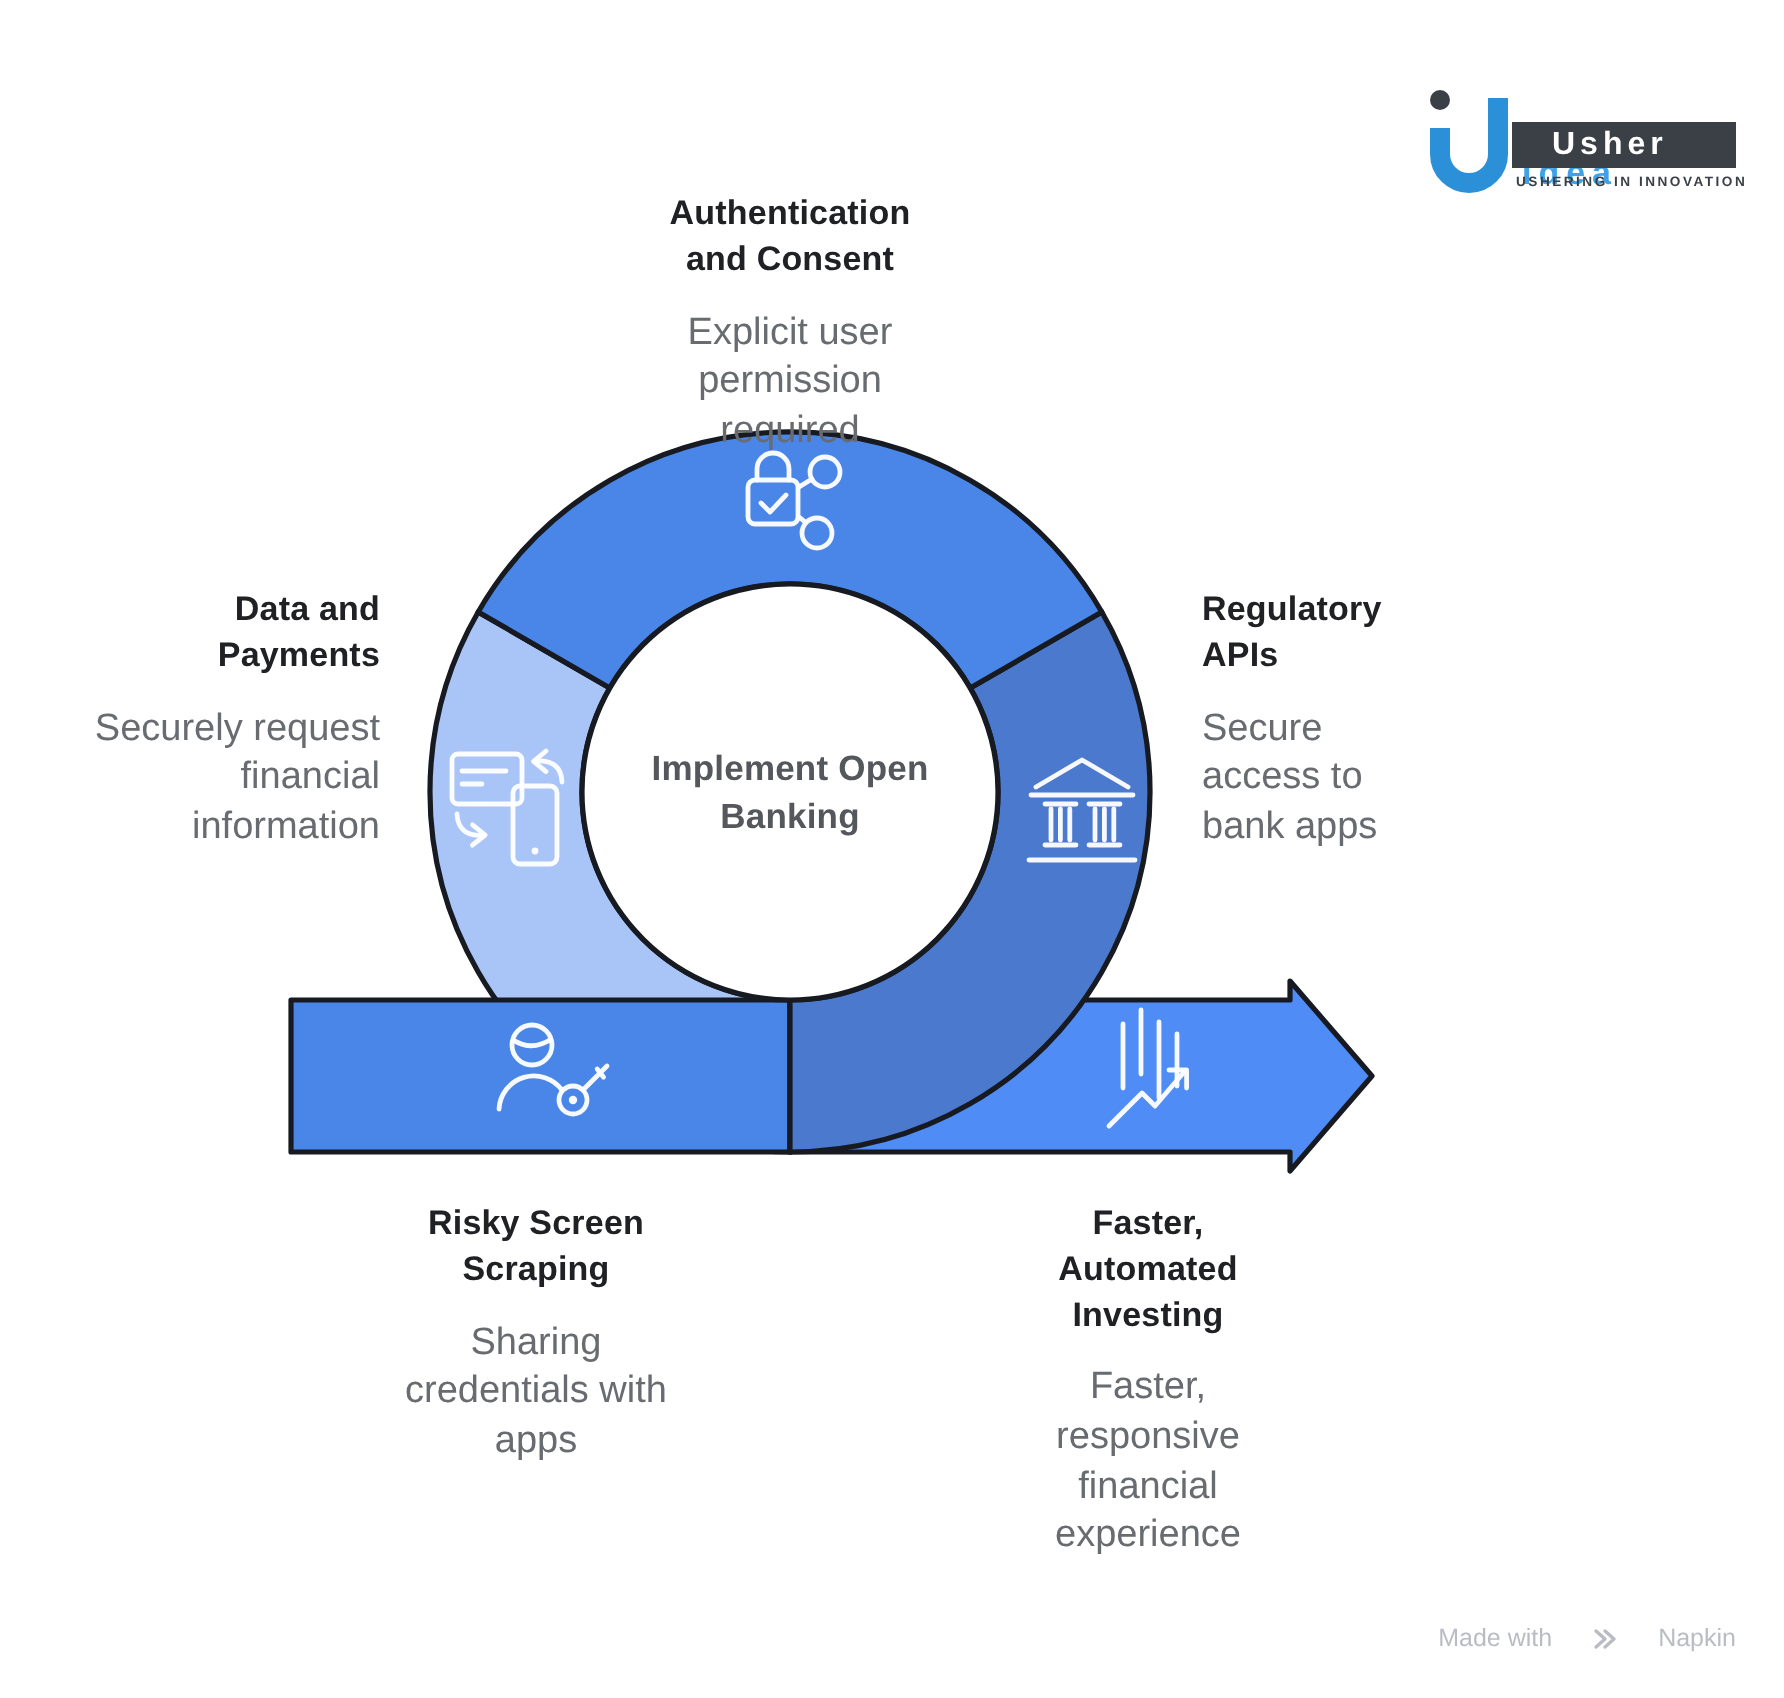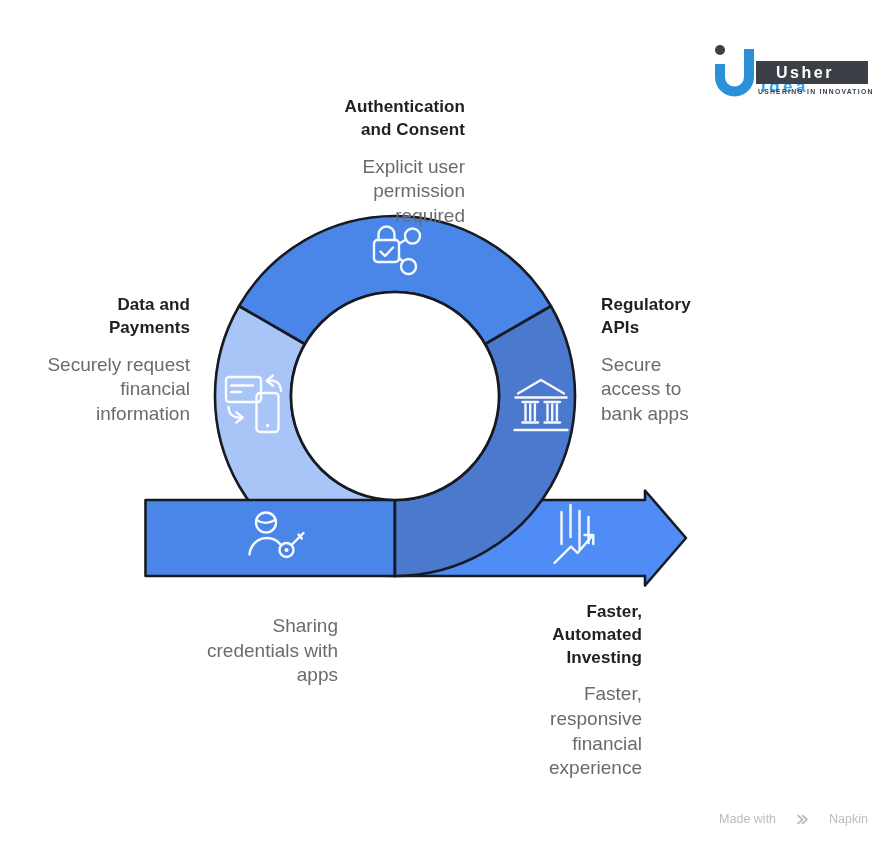--- a/index.html
+++ b/index.html
@@ -7,21 +7,21 @@
     position:relative;width:892px;height:849px;background:#ffffff;overflow:hidden;
     font-family:"Liberation Sans","DejaVu Sans",sans-serif;
   }
   #diagram-svg{position:absolute;left:0;top:0;}
   .seg{stroke:#171b21;stroke-width:2.6;stroke-linejoin:round;}
   .icon{fill:none;stroke:rgba(255,255,255,0.95);stroke-width:2.4;stroke-linecap:round;stroke-linejoin:round;}
   .icon .fdot{fill:rgba(255,255,255,0.95);stroke:none;}
   .label{position:absolute;}
   .label h3{margin:0;font-size:17px;line-height:1.34;color:#202124;font-weight:700;letter-spacing:.1px;}
   .label p{margin:13px 0 0;font-size:19px;line-height:1.3;color:#686c70;}
-  .ta-c{text-align:right;} .ta-r{text-align:right;} .ta-l{text-align:left;}
+  .ta-c{text-align:center;} .ta-r{text-align:right;} .ta-l{text-align:left;}
   .center-title{
     position:absolute;left:310px;top:373px;width:170px;text-align:center;
     font-size:17.5px;font-weight:700;color:#54585d;line-height:1.35;letter-spacing:.1px;
   }
   
   #logo{position:absolute;left:712px;top:40px;width:156px;height:64px;}
   #logo .mark{position:absolute;left:0;top:2px;}
   #logo .word-top{position:absolute;left:49px;top:-1px;font-size:17px;font-weight:700;
     color:#3fa2e8;letter-spacing:3.5px;margin-top:38px;}
   #logo .bar{position:absolute;left:44px;top:21px;width:112px;height:23px;background:#3a4046;
@@ -103,37 +103,39 @@
     <g class="icon">
       <path d="M 561.5 512 V 544"></path>
       <path d="M 570.5 505 V 537"></path>
       <path d="M 579.5 511 V 549"></path>
       <path d="M 588.5 517 V 543"></path>
       <path d="M 554.5 563 L 571 546.5 L 577.5 553 L 592.5 535.5"></path>
       <path d="M 584.5 535 H 593.3 V 544"></path>
     </g>
   </svg>
 
+  <div class="center-title">Implement Open Banking</div>
 
   <div class="label ta-c" style="left:325px;top:96px;width:140px;">
     <h3>Authentication and Consent</h3>
     <p>Explicit user permission required</p>
   </div>
 
   <div class="label ta-r" style="left:40px;top:294px;width:150px;">
     <h3>Data and Payments</h3>
     <p>Securely request financial information</p>
   </div>
 
   <div class="label ta-l" style="left:601px;top:294px;width:115px;">
     <h3>Regulatory APIs</h3>
     <p>Secure access to bank apps</p>
   </div>
 
   <div class="label ta-c" style="left:198px;top:601px;width:140px;">
+    <h3>Risky Screen Scraping</h3>
     <p>Sharing credentials with apps</p>
   </div>
 
   <div class="label ta-c" style="left:506px;top:601px;width:136px;">
     <h3>Faster, Automated Investing</h3>
     <p>Faster, responsive financial experience</p>
   </div>
 
   <div id="logo">
     <svg class="mark" width="44" height="58" viewBox="0 0 44 58">

